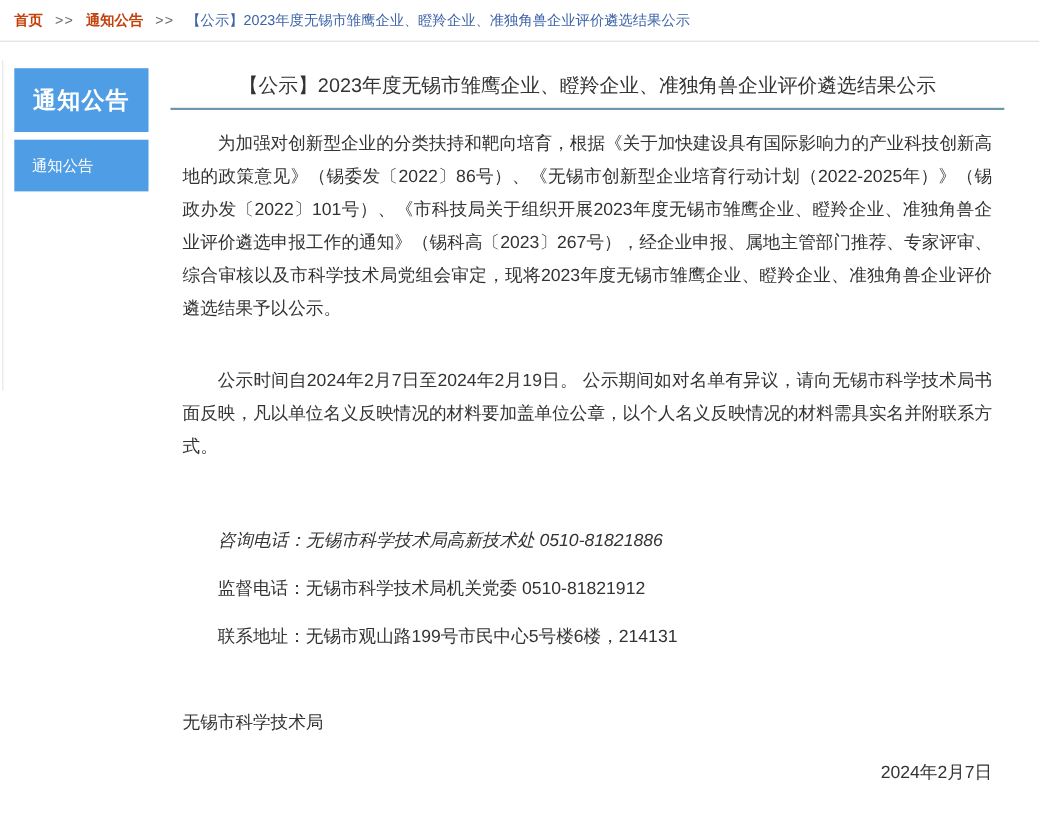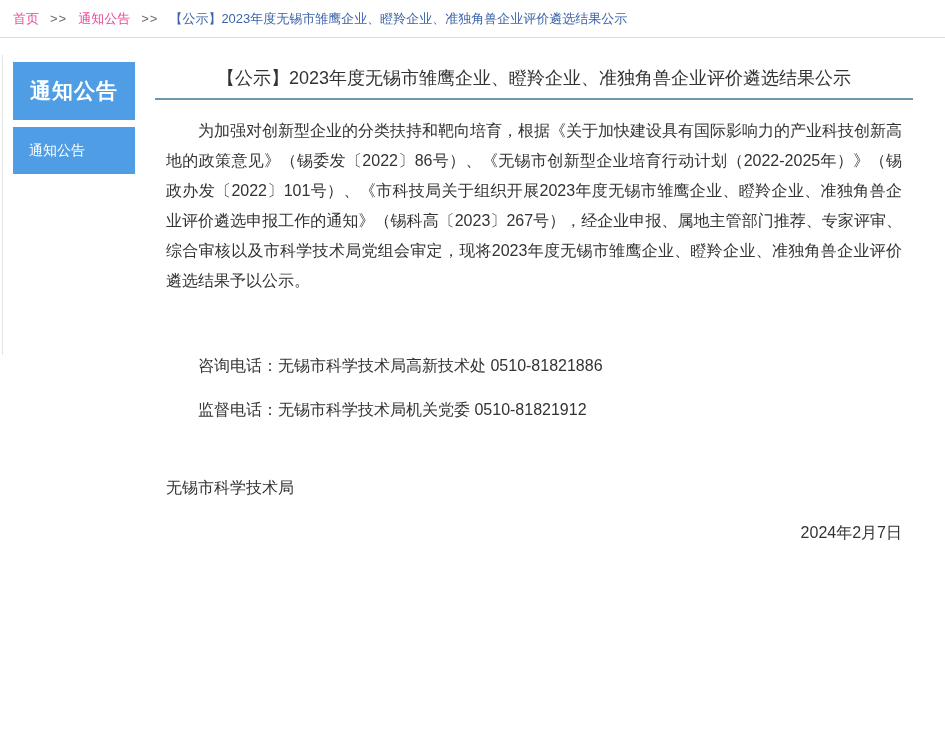--- a/index.html
+++ b/index.html
@@ -30,22 +30,23 @@
     font-size: 13px;
     color: #4a4a4a;
     white-space: nowrap;
   }
   .breadcrumb-bar .sep {
     color: #6b6b6b;
     margin: 0 11px;
     letter-spacing: 1px;
   }
   .crumb-link {
-    color: #ec4899;
+    color: #c2410c;
     cursor: pointer;
+    font-weight: bold;
   }
   .crumb-current {
     color: #3d63a8;
     cursor: pointer;
   }
 
   
   .page-edge {
     position: absolute;
     left: 2px;
@@ -112,21 +113,21 @@
     line-height: 30px;
     color: #333333;
   }
   .body-para {
     text-align: justify;
     text-indent: 2em;
   }
   .para-1 { margin-top: 16px !important; }
   .para-2 { margin-top: 36px !important; }
   .contact-line { text-indent: 2em; }
-  .contact-1 { margin-top: 55px !important; }
+  .contact-1 { margin-top: 55px !important; font-style: italic; }
   .contact-2 { margin-top: 14px !important; }
   .contact-3 { margin-top: 14px !important; }
   .attachment-line {
     margin-top: 48px !important;
     text-indent: 2em;
     cursor: pointer;
   }
   .signer-line {
     margin-top: 48px !important;
   }
@@ -153,22 +154,24 @@
   <div class="sidebar">
     <div class="sidebar-header">通知公告</div>
     <div class="sidebar-item">通知公告</div>
   </div>
 
   <div class="main">
     <h1 class="article-title">【公示】2023年度无锡市雏鹰企业、瞪羚企业、准独角兽企业评价遴选结果公示</h1>
     <div class="title-divider"></div>
 
     <p class="body-para para-1">为加强对创新型企业的分类扶持和靶向培育，根据《关于加快建设具有国际影响力的产业科技创新高地的政策意见》（锡委发〔2022〕86号）、《无锡市创新型企业培育行动计划（2022-2025年）》（锡政办发〔2022〕101号）、《市科技局关于组织开展2023年度无锡市雏鹰企业、瞪羚企业、准独角兽企业评价遴选申报工作的通知》（锡科高〔2023〕267号），经企业申报、属地主管部门推荐、专家评审、综合审核以及市科学技术局党组会审定，现将2023年度无锡市雏鹰企业、瞪羚企业、准独角兽企业评价遴选结果予以公示。</p>
+    <p class="body-para para-2">公示时间自2024年2月7日至2024年2月19日。 公示期间如对名单有异议，请向无锡市科学技术局书面反映，凡以单位名义反映情况的材料要加盖单位公章，以个人名义反映情况的材料需具实名并附联系方式。</p>
 
     <p class="contact-line contact-1">咨询电话：无锡市科学技术局高新技术处 0510-81821886</p>
     <p class="contact-line contact-2">监督电话：无锡市科学技术局机关党委 0510-81821912</p>
+    <p class="contact-line contact-3">联系地址：无锡市观山路199号市民中心5号楼6楼，214131</p>
 
 
     <p class="signer-line">无锡市科学技术局</p>
     <p class="date-line">2024年2月7日</p>
   </div>
 
 </div>
 
 </body></html>

